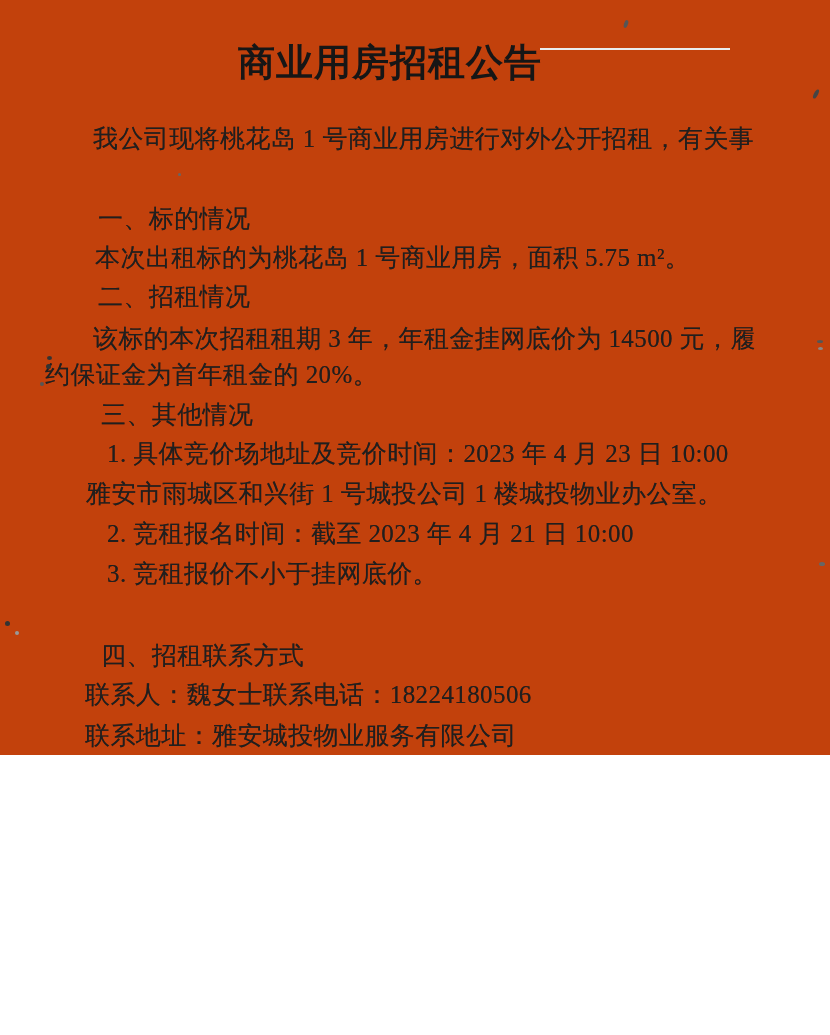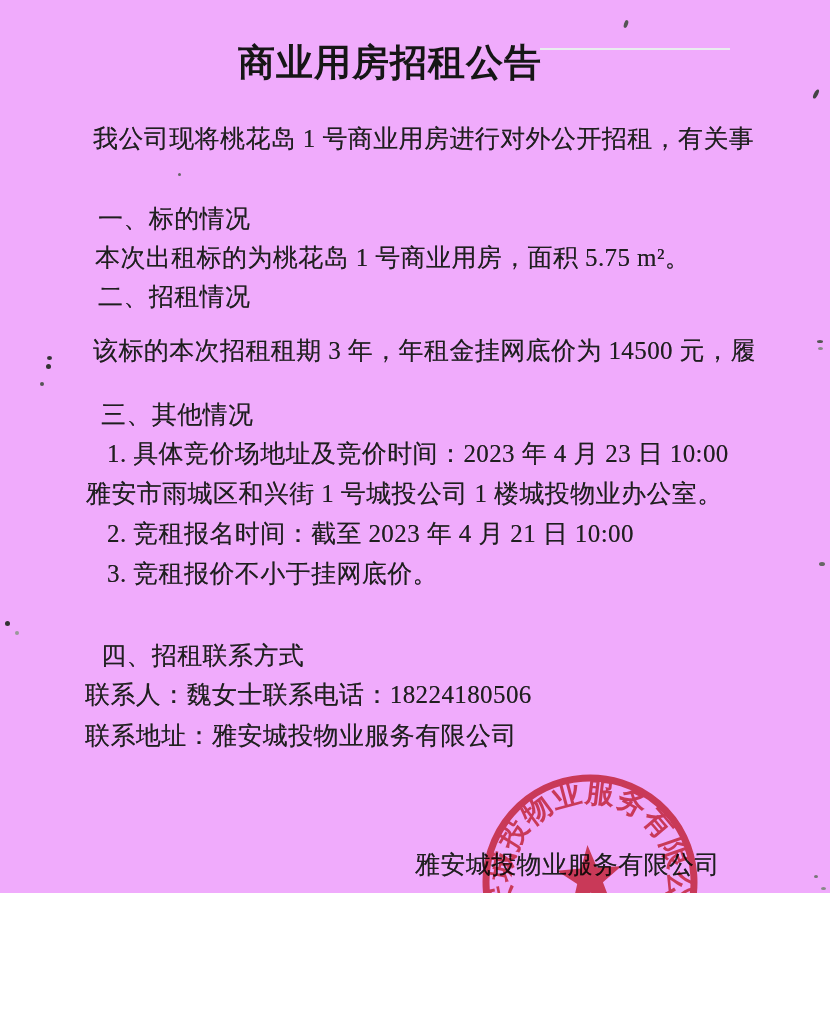--- a/index.html
+++ b/index.html
@@ -1,19 +1,19 @@
 <!DOCTYPE html>
 <html><head>
 <meta charset="utf-8">
 <style>
   html,body{margin:0;padding:0;background:#ffffff;}
   .page{
     position:relative;
-    width:830px;height:893px;
-    background:#f0abfc;
+    width:830px;height:755px;
+    background:#c2410c;
     font-family:"Liberation Serif","DejaVu Serif",serif;
     color:#1f1f1f;
     overflow:hidden;
     text-decoration:underline;
   }
   .title{
     position:absolute;
     left:238px;top:38px;
     margin:0;
     font-size:37px;
@@ -60,21 +60,22 @@
 <div class="page">
 
   <h1 class="title">商业用房招租公告</h1>
 
   <div class="line" style="left:93px;top:123px">我公司现将桃花岛 1 号商业用房进行对外公开招租，有关事</div>
 
   <div class="line" style="left:98px;top:203px">一、标的情况</div>
   <div class="line" style="left:95px;top:242px">本次出租标的为桃花岛 1 号商业用房，面积 5.75 m²。</div>
 
   <div class="line" style="left:98px;top:281px">二、招租情况</div>
-  <div class="line" style="left:93px;top:335px">该标的本次招租租期 3 年，年租金挂网底价为 14500 元，履</div>
+  <div class="line" style="left:93px;top:323px">该标的本次招租租期 3 年，年租金挂网底价为 14500 元，履</div>
+  <div class="line" style="left:45px;top:359px">约保证金为首年租金的 20%。</div>
 
   <div class="line" style="left:101px;top:399px">三、其他情况</div>
   <div class="line" style="left:107px;top:438px">1. 具体竞价场地址及竞价时间：2023 年 4 月 23 日 10:00</div>
   <div class="line" style="left:86px;top:478px">雅安市雨城区和兴街 1 号城投公司 1 楼城投物业办公室。</div>
   <div class="line" style="left:107px;top:518px">2. 竞租报名时间：截至 2023 年 4 月 21 日 10:00</div>
   <div class="line" style="left:107px;top:558px">3. 竞租报价不小于挂网底价。</div>
 
   <div class="line" style="left:101px;top:640px">四、招租联系方式</div>
   <div class="line" style="left:85px;top:679px">联系人：魏女士联系电话：18224180506</div>
   <div class="line" style="left:85px;top:720px">联系地址：雅安城投物业服务有限公司</div>

